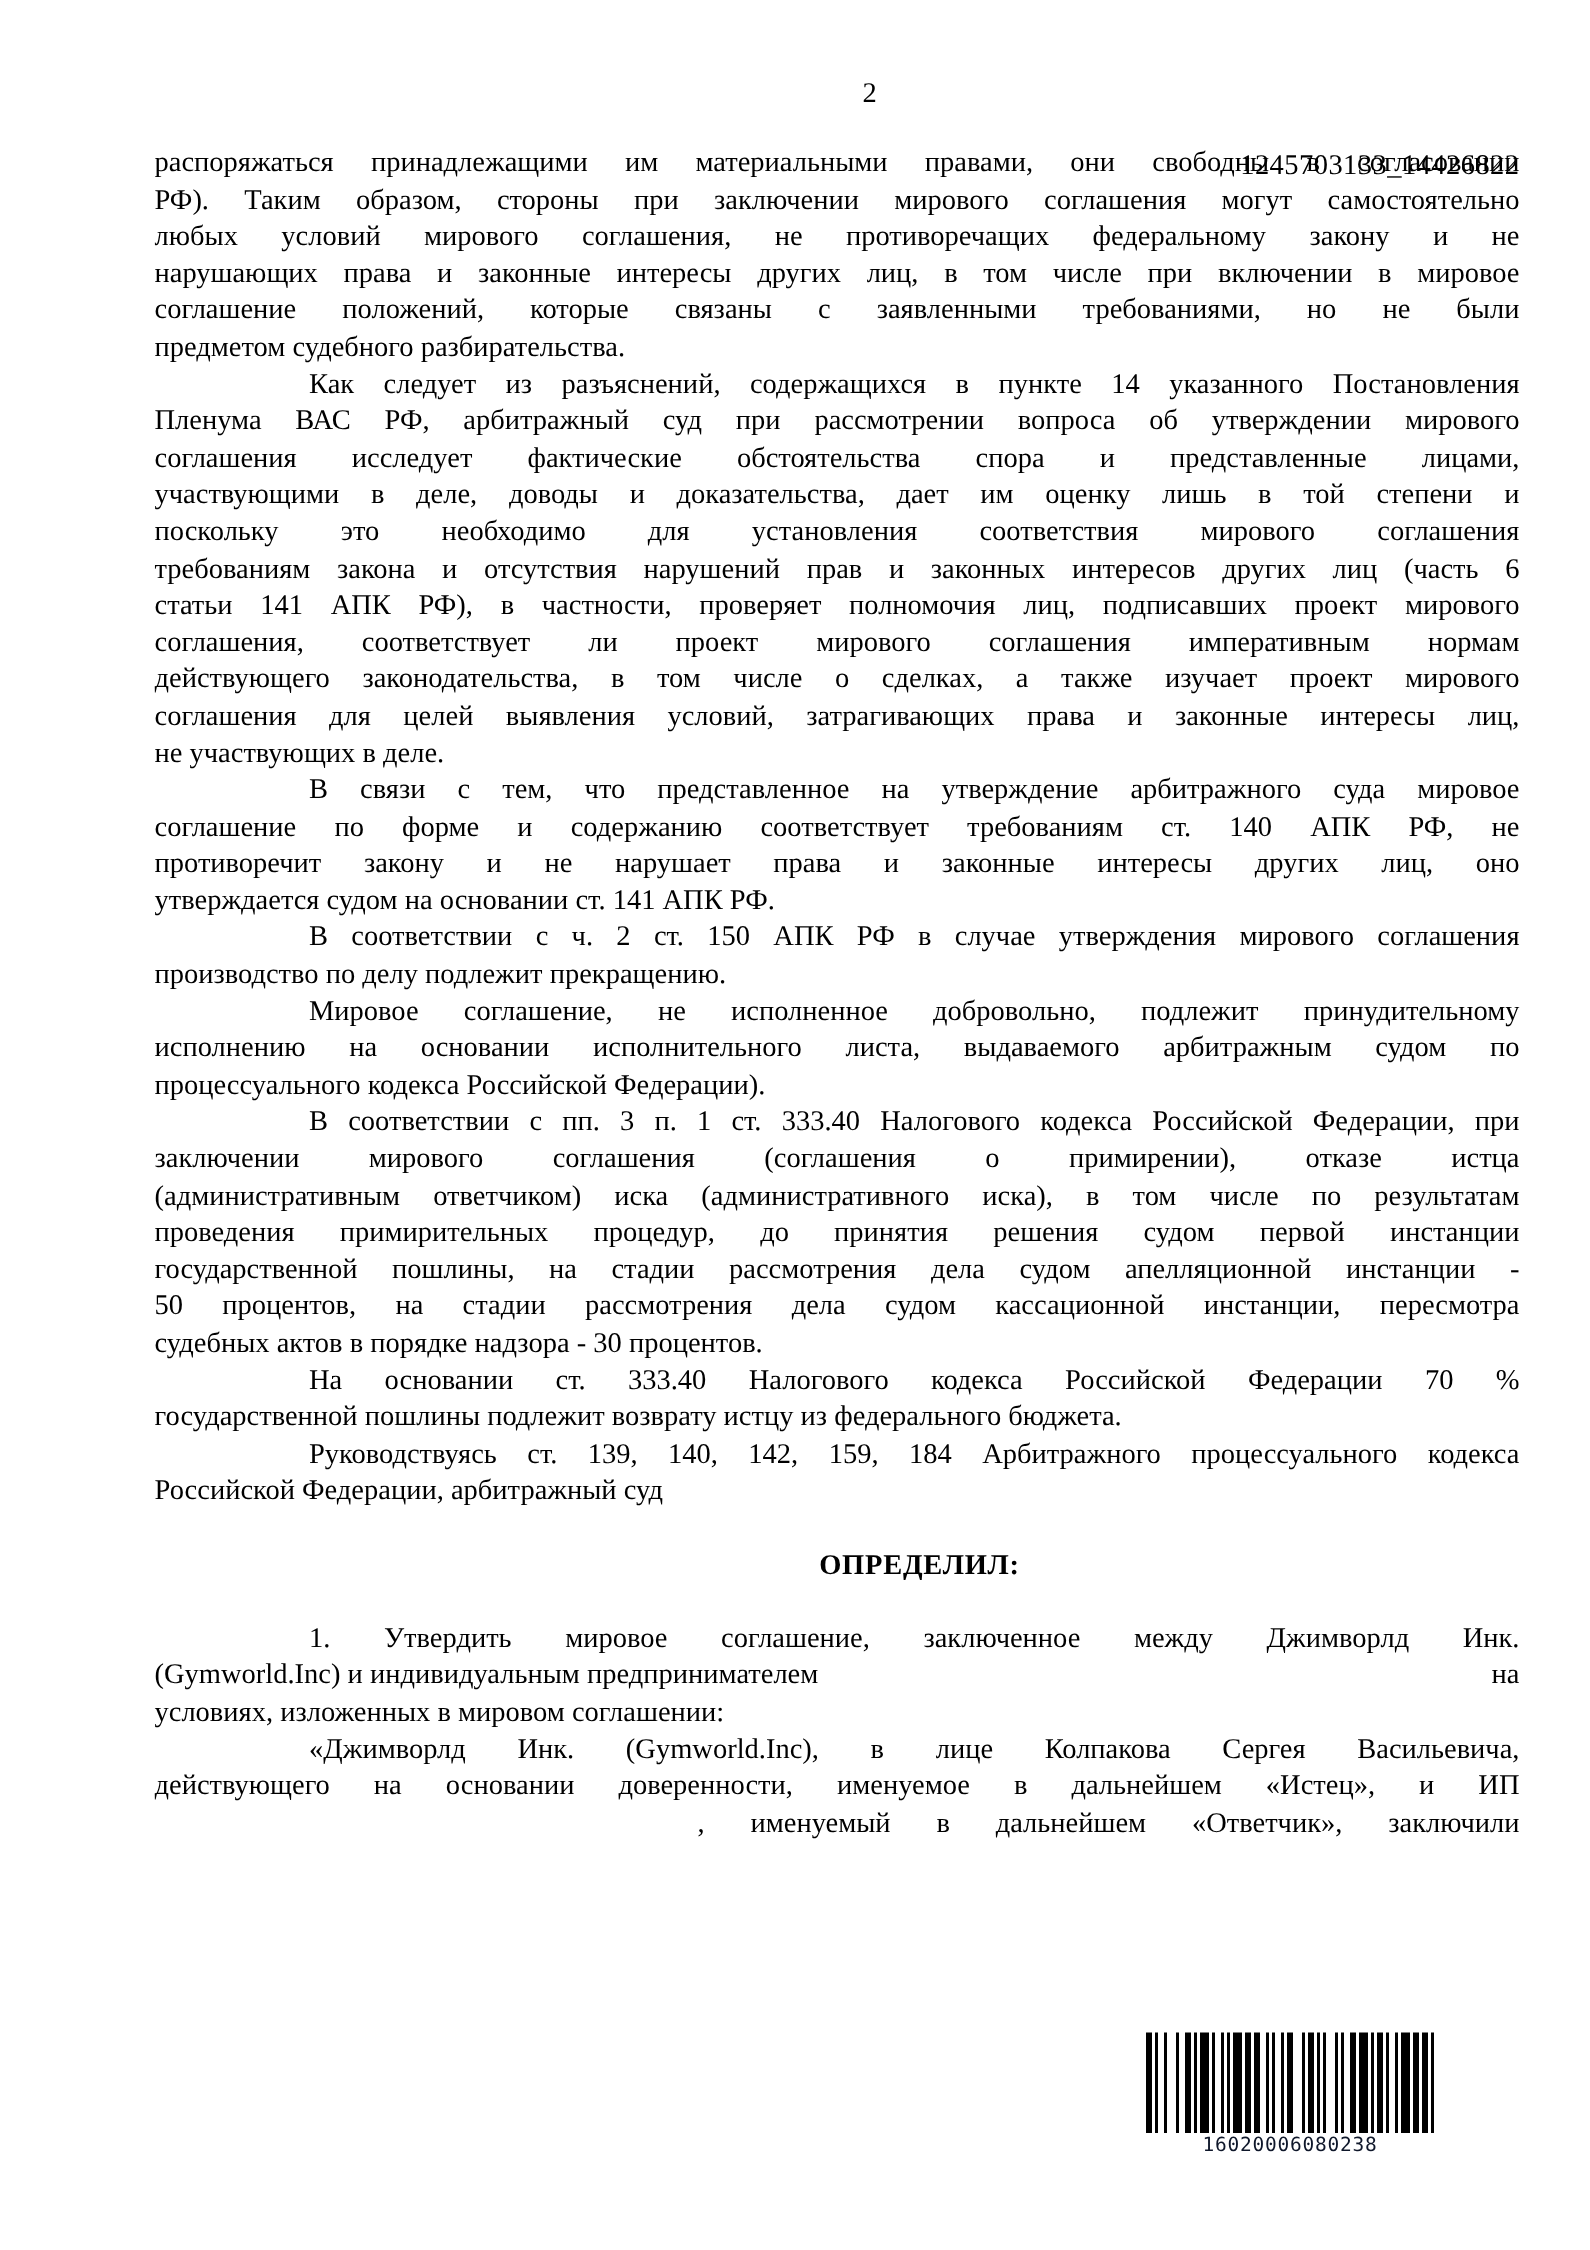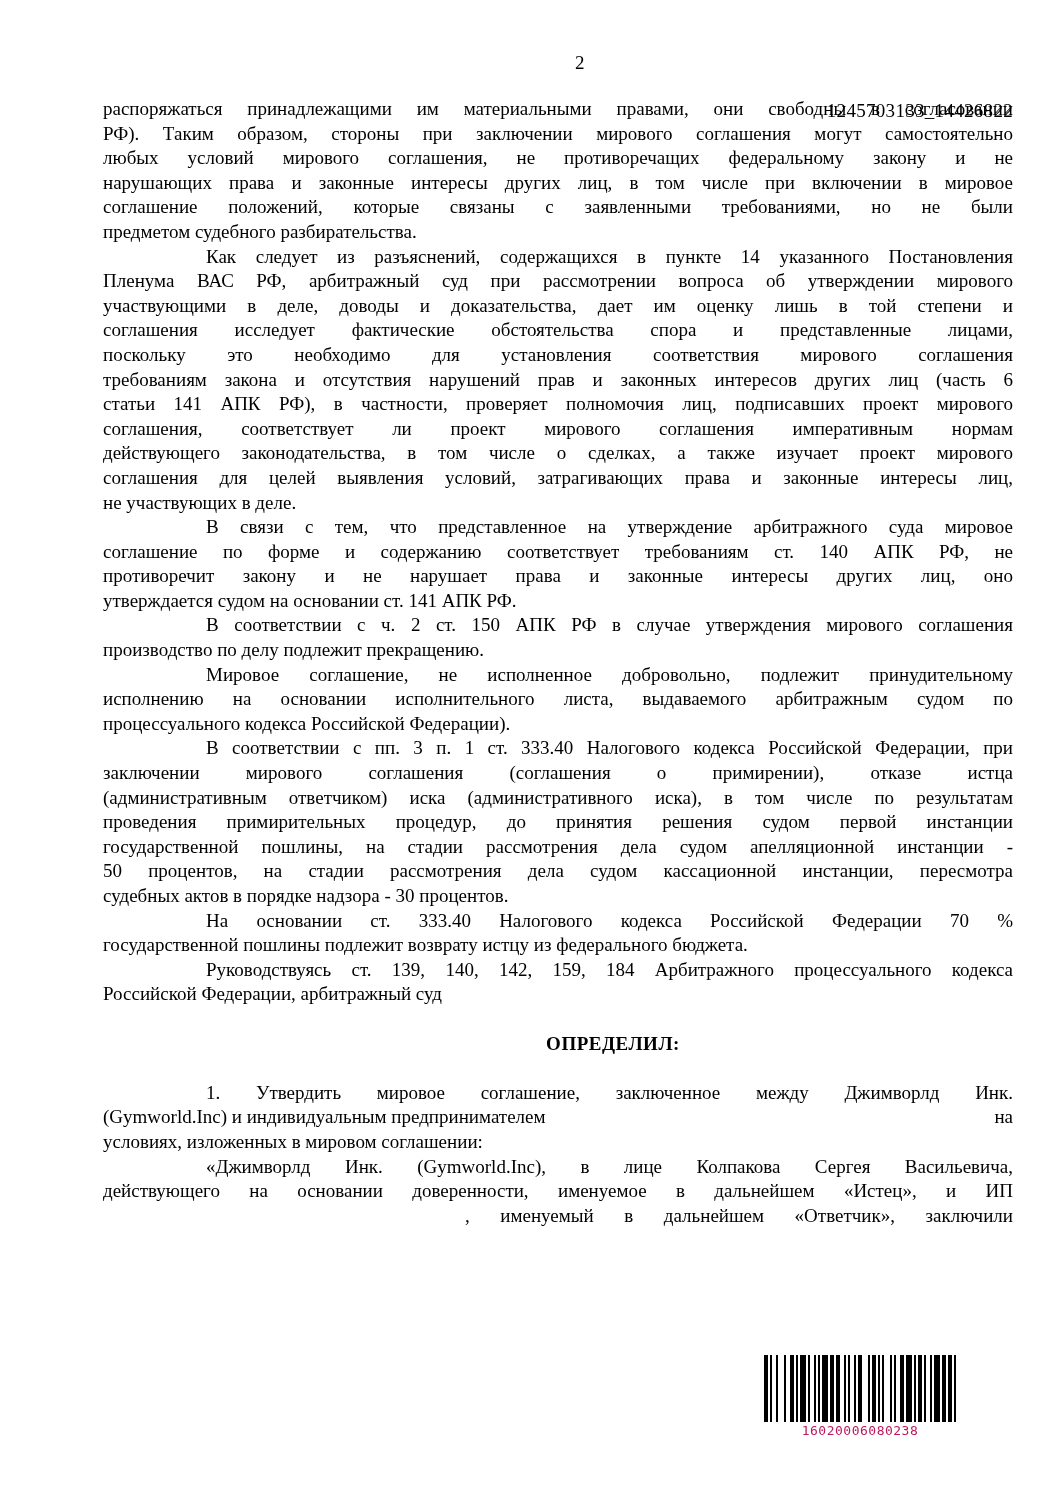--- a/index.html
+++ b/index.html
@@ -65,21 +65,21 @@
     height: 67px;
     width: 192px;
   }
   .barcode-bars .bar   { background: #000000; height: 100%; flex: 0 0 auto; }
   .barcode-bars .space { background: #ffffff; height: 100%; flex: 0 0 auto; }
   .barcode-value {
     font-family: "DejaVu Sans Mono", monospace;
     font-size: 13px;
     letter-spacing: 0.5px;
     margin-top: 1px;
-    color: #be185d;
+    color: #0f172a;
   }
 </style>
 </head>
 <body>
 
 <div class="page">
 
   <div class="page-header">
     <span class="page-number">2</span>
     <span class="document-id">1245703133_14426822</span>
@@ -87,22 +87,22 @@
 
   <div class="document-body">
       <div class="line fill">распоряжаться принадлежащими им материальными правами, они свободны в согласовании</div>
       <div class="line fill">РФ). Таким образом, стороны при заключении мирового соглашения могут самостоятельно</div>
       <div class="line fill">любых условий мирового соглашения, не противоречащих федеральному закону и не</div>
       <div class="line fill">нарушающих права и законные интересы других лиц, в том числе при включении в мировое</div>
       <div class="line fill">соглашение положений, которые связаны с заявленными требованиями, но не были</div>
       <div class="line">предметом судебного разбирательства.</div>
       <div class="line fill indent">Как следует из разъяснений, содержащихся в пункте 14 указанного Постановления</div>
       <div class="line fill">Пленума ВАС РФ, арбитражный суд при рассмотрении вопроса об утверждении мирового</div>
+      <div class="line fill">соглашения исследует фактические обстоятельства спора и представленные лицами,</div>
       <div class="line fill">участвующими в деле, доводы и доказательства, дает им оценку лишь в той степени и</div>
-      <div class="line fill">соглашения исследует фактические обстоятельства спора и представленные лицами,</div>
       <div class="line fill">поскольку это необходимо для установления соответствия мирового соглашения</div>
       <div class="line fill">требованиям закона и отсутствия нарушений прав и законных интересов других лиц (часть 6</div>
       <div class="line fill">статьи 141 АПК РФ), в частности, проверяет полномочия лиц, подписавших проект мирового</div>
       <div class="line fill">соглашения, соответствует ли проект мирового соглашения императивным нормам</div>
       <div class="line fill">действующего законодательства, в том числе о сделках, а также изучает проект мирового</div>
       <div class="line fill">соглашения для целей выявления условий, затрагивающих права и законные интересы лиц,</div>
       <div class="line">не участвующих в деле.</div>
       <div class="line fill indent">В связи с тем, что представленное на утверждение арбитражного суда мировое</div>
       <div class="line fill">соглашение по форме и содержанию соответствует требованиям ст. 140 АПК РФ, не</div>
       <div class="line fill">противоречит закону и не нарушает права и законные интересы других лиц, оно</div>

